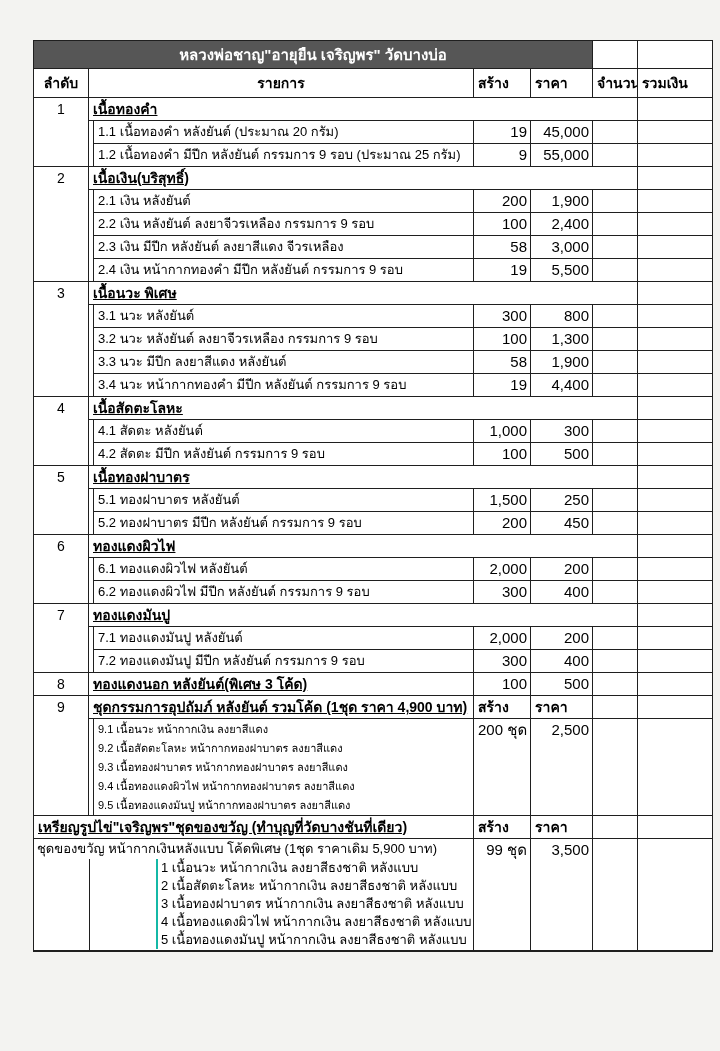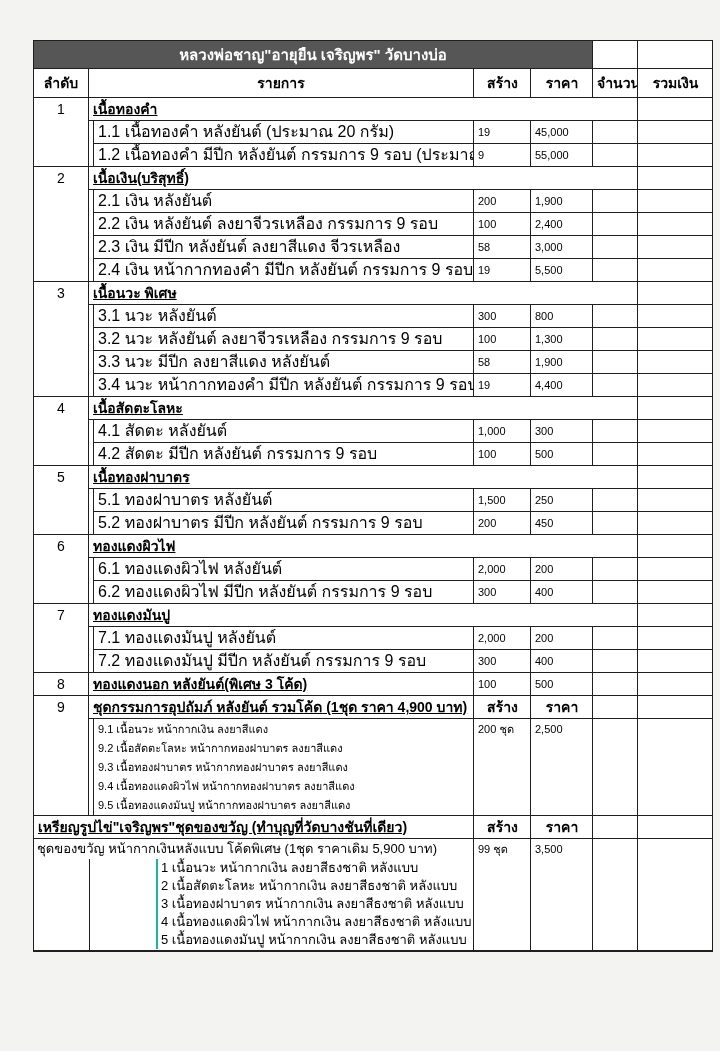--- a/index.html
+++ b/index.html
@@ -28,26 +28,26 @@
   tr.rT{height:28px;}
   tr.rH{height:29px;}
   tr.r{height:23px;}
   tr.r9{height:95px;}
   tr.rg{height:112px;}
   td.titlebar{
     background:#565656;color:#fff;
     text-align:center;font-weight:bold;font-size:15px;
   }
   td.hd{font-weight:bold;text-align:center;font-size:14px;}
-  td.hdnum{font-weight:bold;text-align:center;font-size:14px;padding-right:3px;margin-top:36px;}
+  td.hdnum{font-weight:bold;text-align:left;font-size:14px;padding-right:3px;margin-top:36px;}
   td.a{text-align:center;vertical-align:top;line-height:22px;font-size:14px;}
   td.ind{border-top:0;border-bottom:0;border-left:0;border-right:0;padding:0;}
   td.sec{font-weight:bold;font-size:14px;text-decoration:underline;}
-  td.item{font-size:16px;}
-  td.num{text-align:left;padding-right:3px;font-size:11px;}
+  td.item{font-size:13px;}
+  td.num{text-align:right;padding-right:3px;font-size:15px;}
   td.top{vertical-align:top;line-height:21px;}
   td.tall{vertical-align:top;padding-top:1px;}
   .l9{line-height:19px;font-size:11px;}
   td.giftcell{position:relative;padding:0;vertical-align:top;}
   .lead{line-height:20px;font-size:13px;padding-left:3px;}
   .v88{position:absolute;left:55px;top:20px;bottom:0;width:1px;background:#1f1f1f;}
   .gitems{margin-left:122px;border-left:2px solid #14b8a6;padding-left:3px;}
   .gitems div{line-height:18px;font-size:13px;}
   .botthick{border-bottom:2px solid #1f1f1f;}
 </style>

